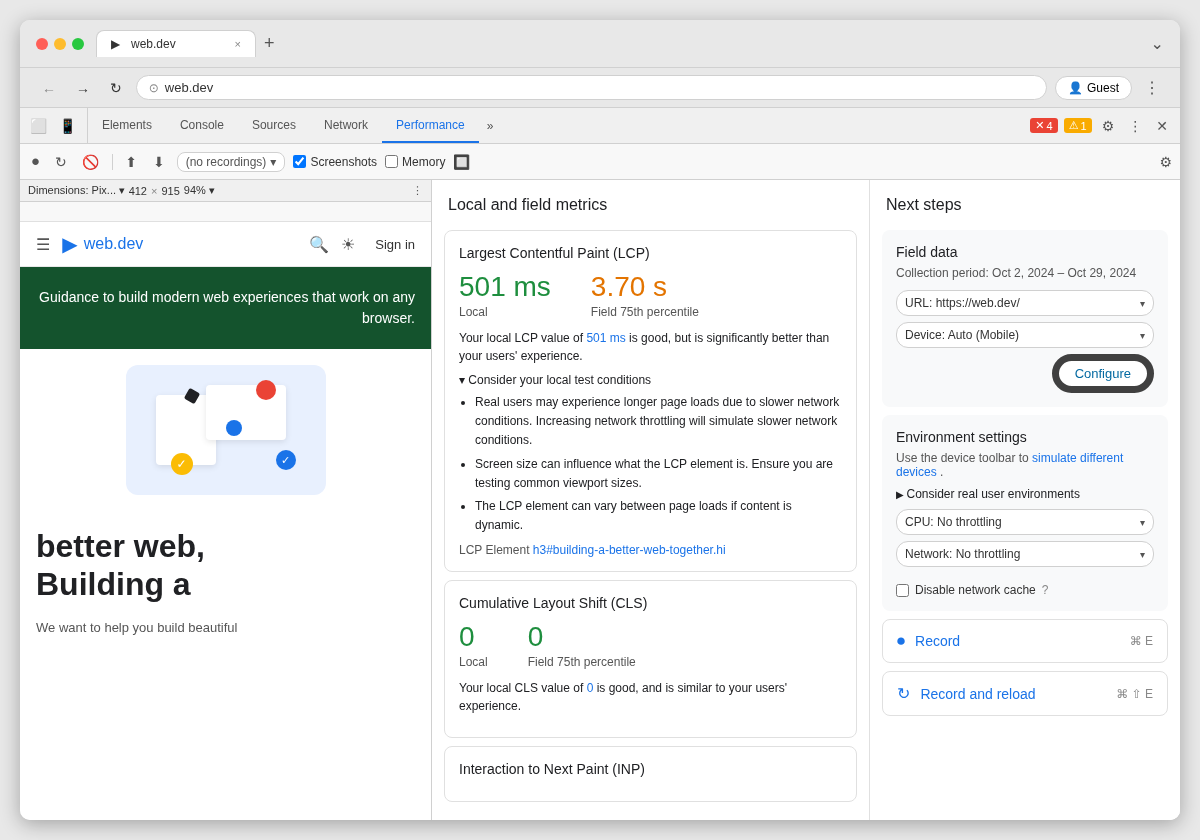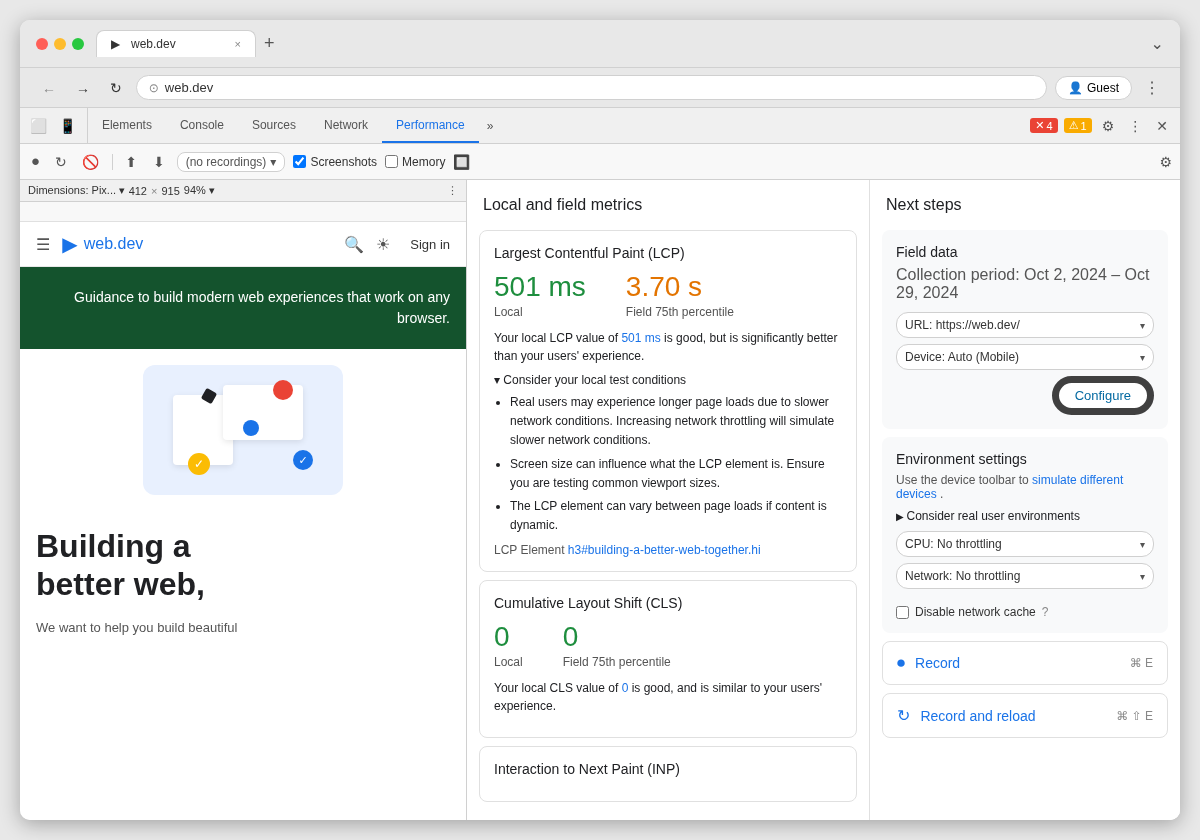--- a/index.html
+++ b/index.html
@@ -53,21 +53,21 @@
     .pt-separator { width: 1px; height: 16px; background: #d0d0d0; }
     .pt-recording-select { display: flex; align-items: center; gap: 4px; background: #fff; border: 1px solid #d0d0d0; border-radius: 8px; padding: 2px 8px; font-size: 12px; color: #555; cursor: pointer; }
     .pt-checkbox { display: flex; align-items: center; gap: 4px; font-size: 12px; color: #333; cursor: pointer; }
     .pt-right { margin-left: auto; display: flex; align-items: center; }
     .pt-gear { color: #555; cursor: pointer; font-size: 14px; }
 
     
     .main-content { display: flex; height: calc(800px - 36px - 36px - 36px - 36px); }
 
     
-    .browser-viewport { width: 447px; background: #fff; overflow: hidden; border-right: 1px solid #d0d0d0; flex-shrink: 0; }
+    .browser-viewport { width: 412px; background: #fff; overflow: hidden; border-right: 1px solid #d0d0d0; flex-shrink: 0; }
     .dim-bar { background: #f0f0f0; display: flex; align-items: center; padding: 4px 8px; gap: 4px; font-size: 11px; color: #333; border-bottom: 1px solid #d0d0d0; }
     .dim-select { background: none; border: none; font-size: 11px; color: #333; cursor: pointer; }
     .dim-x { color: #888; }
     .dim-size { color: #333; }
     .dim-percent { background: none; border: none; font-size: 11px; cursor: pointer; color: #333; }
     .dim-dots { color: #555; cursor: pointer; }
     .wp-ruler-h { height: 20px; background: #f8f8f8; border-bottom: 1px solid #e0e0e0; }
     .wp-nav { background: #fff; padding: 10px 16px; display: flex; align-items: center; gap: 12px; border-bottom: 1px solid #e8e8e8; }
     .wp-hamburger { color: #555; font-size: 16px; cursor: pointer; }
     .wp-logo { display: flex; align-items: center; gap: 6px; font-size: 16px; font-weight: 500; color: #1a73e8; }
@@ -105,21 +105,21 @@
     .metric-list li { font-size: 12px; color: #202124; line-height: 1.6; margin-bottom: 4px; }
     .metric-element { font-size: 12px; color: #555; margin-top: 8px; }
     .metric-element a { color: #1a73e8; text-decoration: none; }
     .metric-element strong { font-weight: 500; }
 
     
     .next-steps-panel { width: 310px; background: #fff; overflow-y: auto; flex-shrink: 0; }
     .ns-header { padding: 16px 16px 8px; font-size: 16px; color: #202124; font-weight: 400; }
     .ns-card { margin: 8px 12px; background: #f8f9fa; border-radius: 8px; padding: 14px; }
     .ns-card-title { font-size: 14px; color: #202124; font-weight: 500; margin-bottom: 6px; }
-    .ns-card-sub { font-size: 16px; color: #555; margin-bottom: 10px; }
+    .ns-card-sub { font-size: 12px; color: #555; margin-bottom: 10px; }
     .ns-select { width: 100%; background: #fff; border: 1px solid #d0d0d0; border-radius: 12px; padding: 5px 8px; font-size: 12px; color: #333; cursor: pointer; display: flex; align-items: center; justify-content: space-between; margin-bottom: 6px; }
     .ns-select-arrow { color: #555; font-size: 10px; }
     .ns-configure-btn { background: #fff; border: 7px solid #404040; border-radius: 20px; padding: 5px 16px; font-size: 13px; color: #0369a1; cursor: pointer; float: right; }
     .ns-env { margin: 8px 12px; background: #f8f9fa; border-radius: 8px; padding: 14px; }
     .ns-env-desc { font-size: 12px; color: #555; margin-bottom: 8px; }
     .ns-env-desc a { color: #1a73e8; text-decoration: none; }
     .ns-consider { font-size: 12px; color: #202124; cursor: pointer; margin-bottom: 8px; }
     .ns-consider::before { content: '▶ '; font-size: 10px; }
     .ns-action-card { margin: 8px 12px; border: 1px solid #e0e0e0; border-radius: 8px; padding: 12px 14px; display: flex; align-items: center; cursor: pointer; }
     .ns-action-icon { color: #1a73e8; font-size: 16px; margin-right: 10px; }
@@ -287,22 +287,22 @@
           <div class="illus-dot1"></div>
           <div class="illus-dot2"></div>
           <div class="illus-dot3"></div>
           <div class="illus-check">✓</div>
           <div class="illus-check2">✓</div>
         </div>
       </div>
 
       <div class="wp-heading">
         <div class="wp-h1">
+          <div>better web,</div>
           <div>Building a</div>
-          <div>better web,</div>
         </div>
       </div>
       <div class="wp-subtext">We want to help you build beautiful</div>
     </div>
 
     <div class="devtools-panel">
 
       <div class="metrics-panel">
         <div class="metrics-header">Local and field metrics</div>
 

